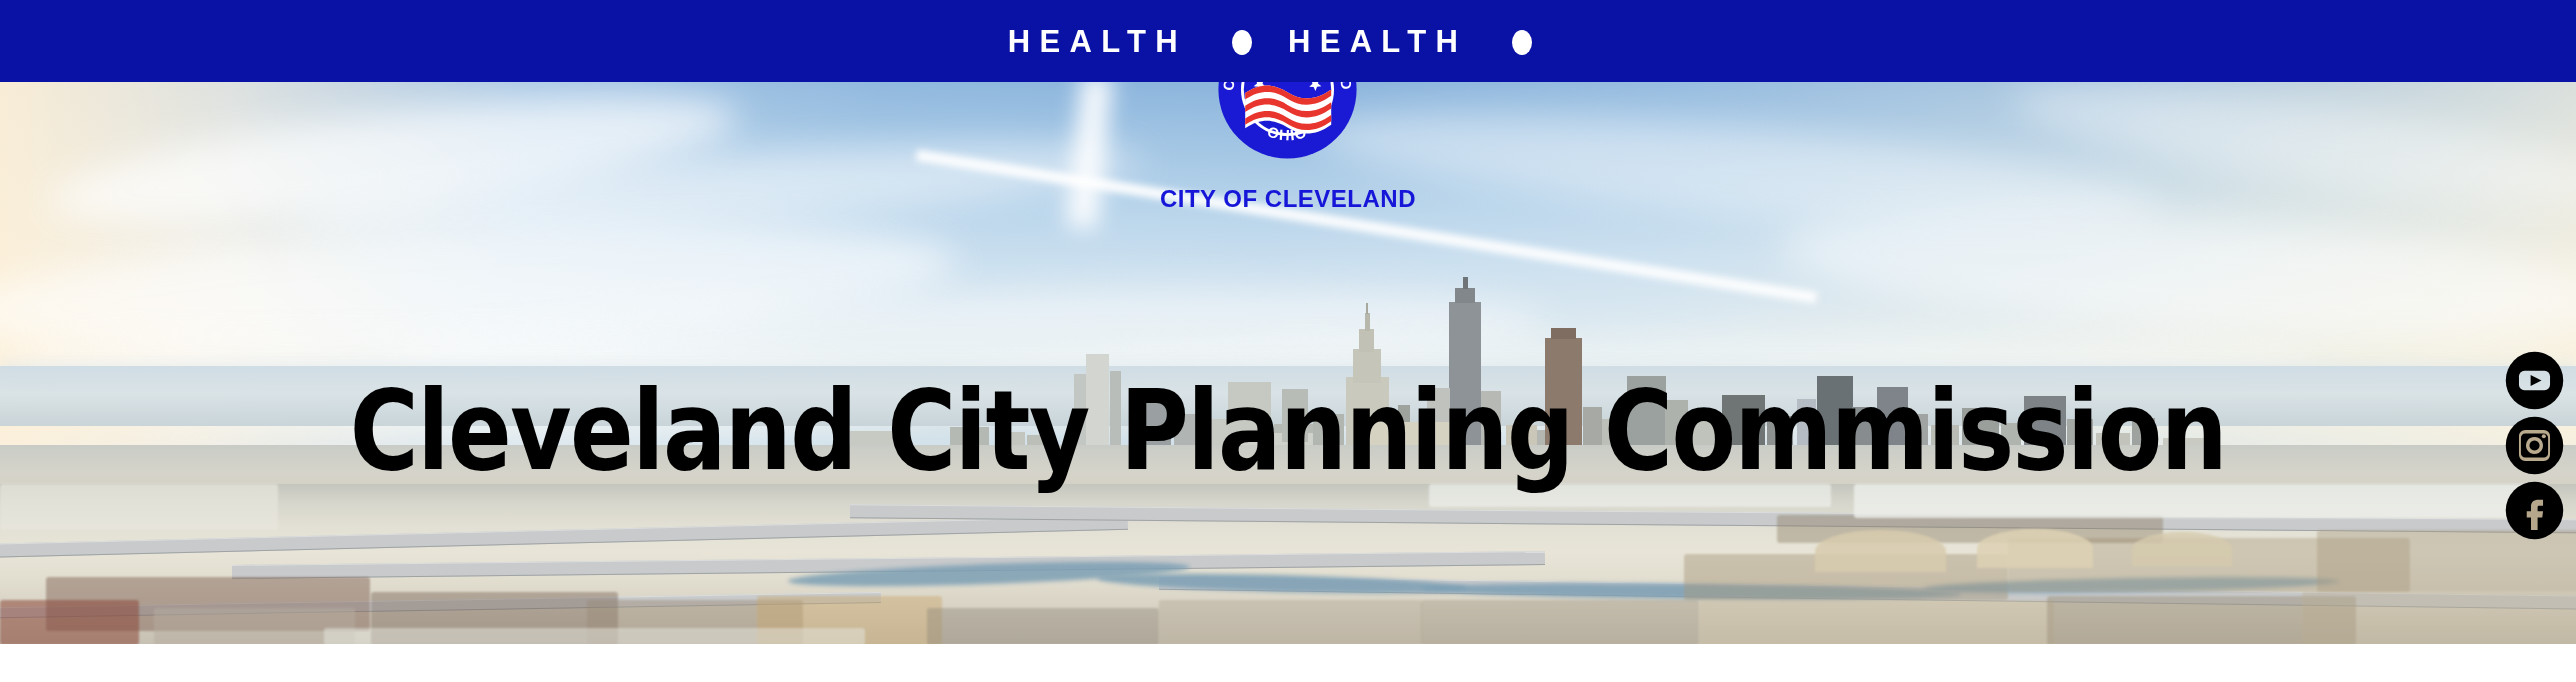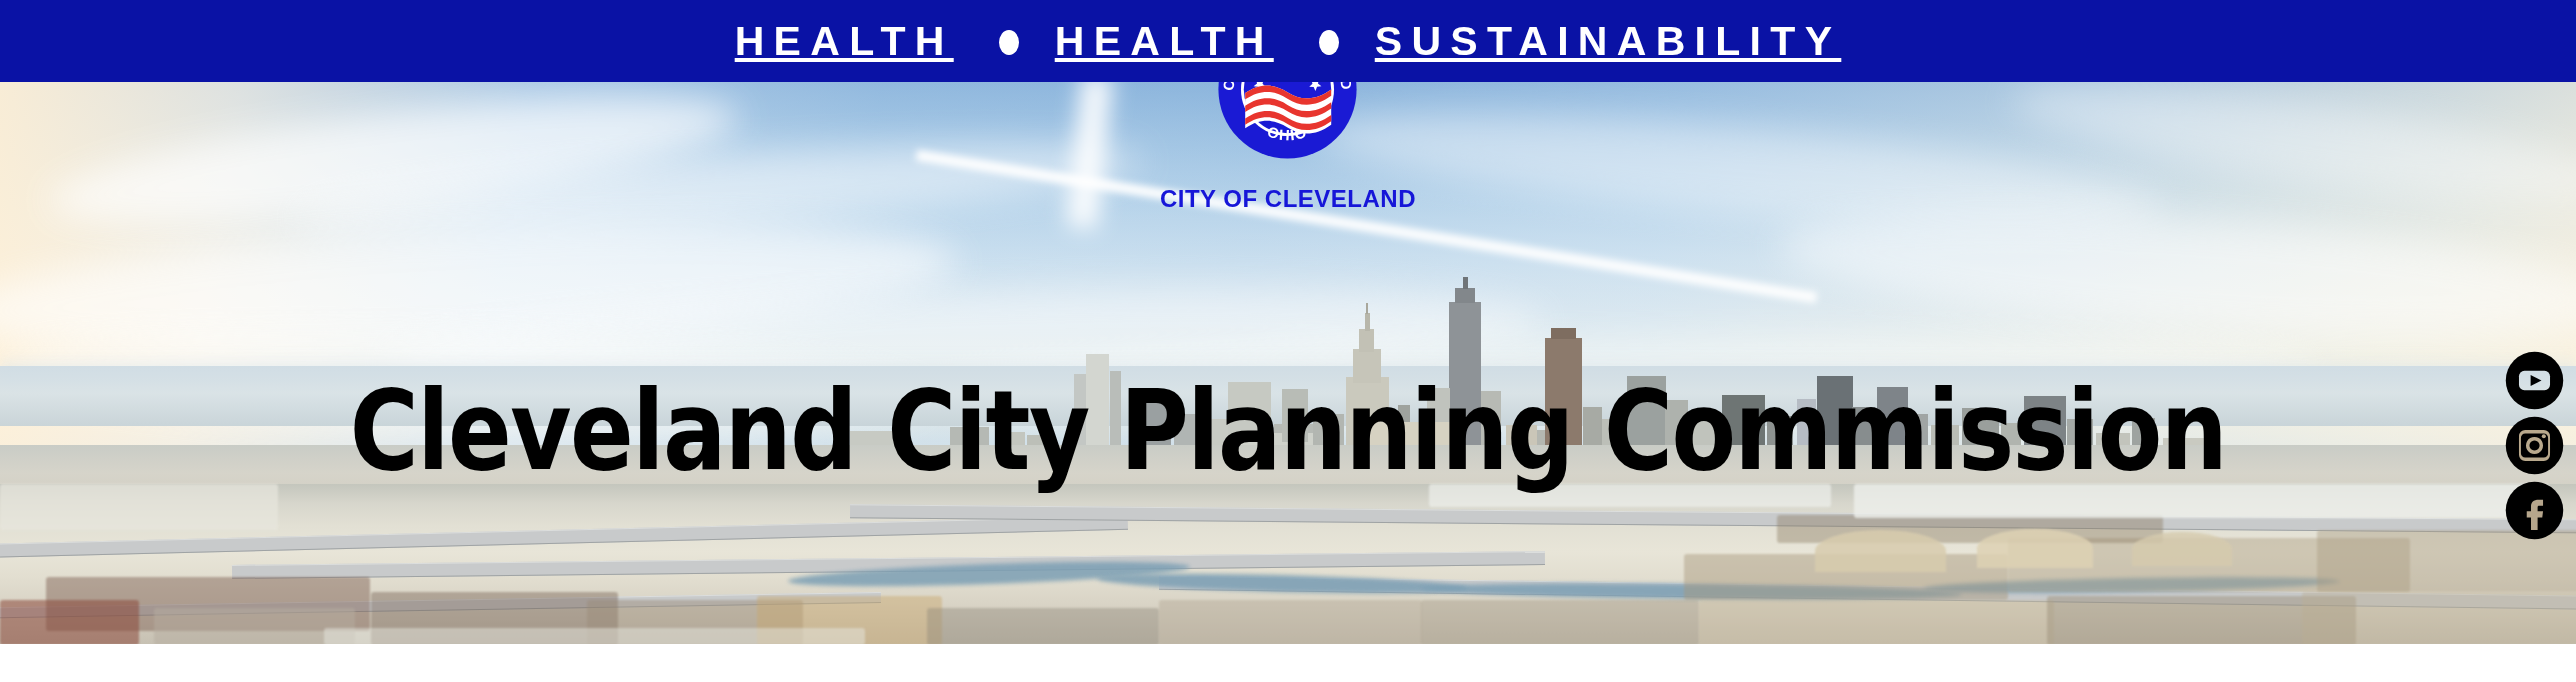--- a/index.html
+++ b/index.html
@@ -23,27 +23,26 @@
     background:#0a12a5;
     display:flex;
     align-items:center;
     justify-content:center;
     z-index:40;
   }
   .banner-text{
     color:#ffffff;
     font-family:"Liberation Sans", sans-serif;
     font-weight:bold;
-    font-size:41px;
+    font-size:31px;
     letter-spacing:9.3px;
     white-space:nowrap;
     line-height:1;
     display:flex;
     align-items:center;
-    text-decoration:underline;
   }
   .banner-word{display:inline-block;}
   .banner-dot{
     display:inline-block;
     width:20px;
     height:25.5px;
     border-radius:50%;
     background:#ffffff;
     margin:0 36px 0 45px;
     position:relative;
@@ -400,21 +399,20 @@
       <div class="patch" style="left:324px;top:144px;width:541px;height:17px;background:#e6e7df;opacity:.5;"></div>
     </div>
   </div>
 
   <div class="banner">
     <div class="banner-text">
       <span class="banner-word">HEALTH</span>
       <span class="banner-dot"></span>
       <span class="banner-word">HEALTH</span>
       <span class="banner-dot"></span>
-      <span class="banner-word">SUSTAINABILITY</span>
     </div>
   </div>
 
   <div class="seal-wrap">
     <svg width="141" height="141" viewBox="0 0 200 200" xmlns="http://www.w3.org/2000/svg">
       <circle cx="100" cy="100" r="98" fill="#1a1ad4"></circle>
       <circle cx="100" cy="100" r="66" fill="#ffffff"></circle>
       <circle cx="100" cy="100" r="62" fill="#1a1ad4"></circle>
       <defs>
         <path id="arcTop" d="M 24,100 A 76,76 0 0 1 176,100"></path>

